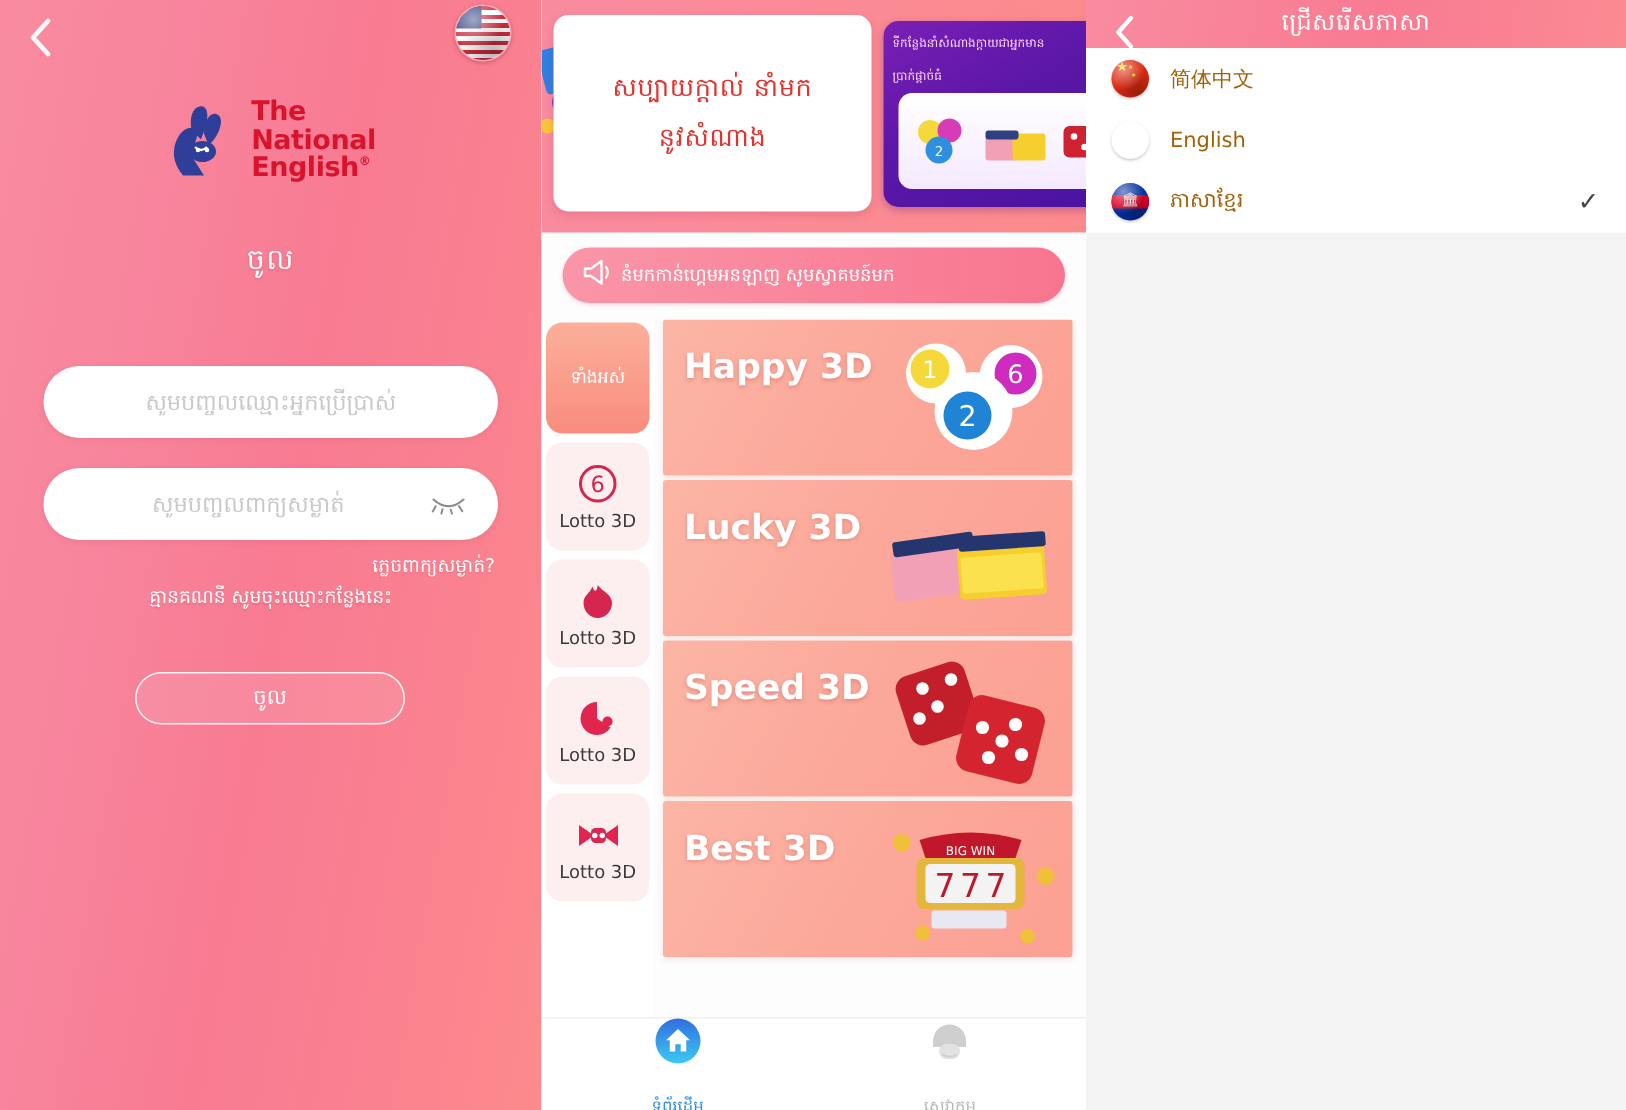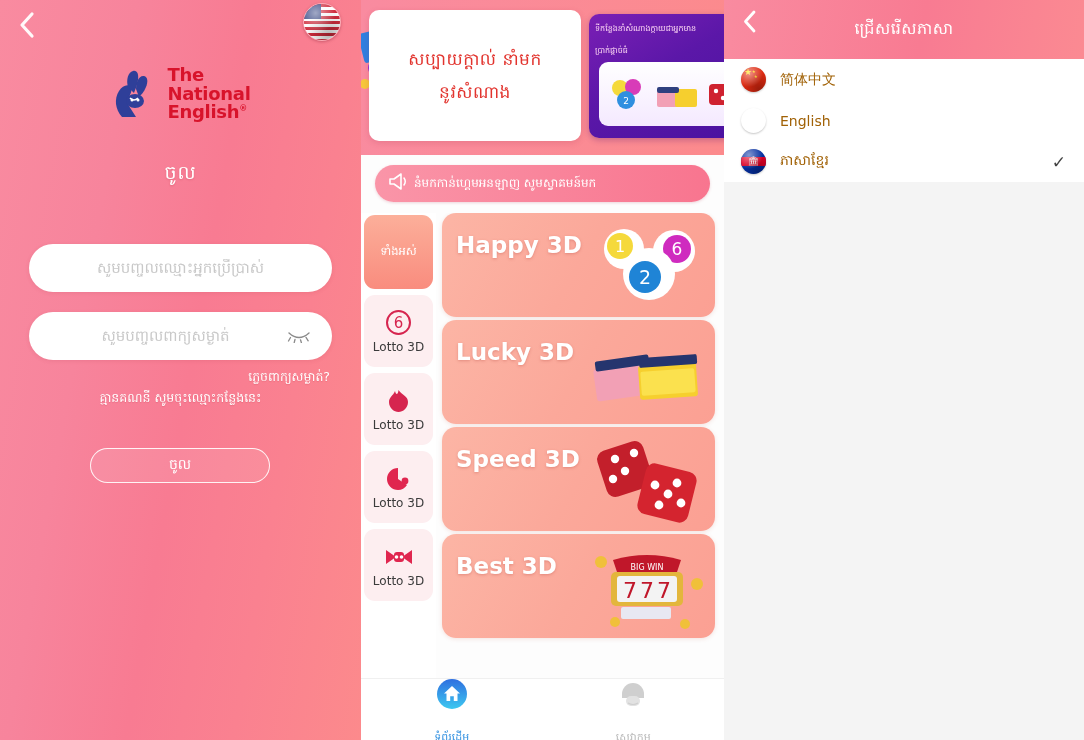--- a/index.html
+++ b/index.html
@@ -151,21 +151,21 @@
   }
   .cat.active .cat-label { color:#ffffff; font-size:11.5px; }
   .cat-label { color:#3b3b3b; font-size:12px; font-family:"DejaVu Sans","Liberation Sans",sans-serif; }
   .cat-ico { height:28px; display:flex; align-items:center; justify-content:center; }
 
   .game-list {
     flex:1; padding:0 9px 0 6px; display:flex; flex-direction:column; gap:1px;
     overflow:hidden;
   }
   .game-card {
-    height:104px; border-radius:14px; position:relative; cursor:pointer;
+    height:104px; border-radius:2px; position:relative; cursor:pointer;
     background:linear-gradient(120deg,#fcb5a5 0%,#fba89a 50%,#fba093 100%);
     box-shadow:0 1px 4px rgba(190,90,70,.16);
     margin-bottom:2px; overflow:hidden;
   }
   .game-card .gname {
     position:absolute; left:14px; top:19px;
     color:#ffffff; font-size:23px; font-weight:bold;
     text-shadow:0 1px 3px rgba(180,70,60,.35);
     font-family:"DejaVu Sans","Liberation Sans",sans-serif;
   }
@@ -183,21 +183,21 @@
   .tab-label { font-size:11px; color:#b9b9b9; }
   .tab.active .tab-label { color:#2f8fe0; }
   .tab-ico { width:34px; height:34px; display:flex; align-items:center; justify-content:center; }
 
   
   .panel-lang {
     width:360px; height:740px; flex:0 0 360px; position:relative;
     background:#f4f4f4; overflow:hidden;
   }
   .lang-header {
-    height:59px; background:linear-gradient(100deg,#f98ba0,#f87b92 55%,#fb8a92);
+    height:32px; background:linear-gradient(100deg,#f98ba0,#f87b92 55%,#fb8a92);
     display:flex; align-items:center; position:relative;
   }
   .lang-back {
     position:absolute; left:10px; top:8px; width:30px; height:30px;
     display:flex; align-items:center; justify-content:center; cursor:pointer;
   }
   .lang-title {
     flex:1; text-align:center; color:#ffffff; font-size:16px; letter-spacing:.5px;
   }
   .lang-list { background:#ffffff; }

